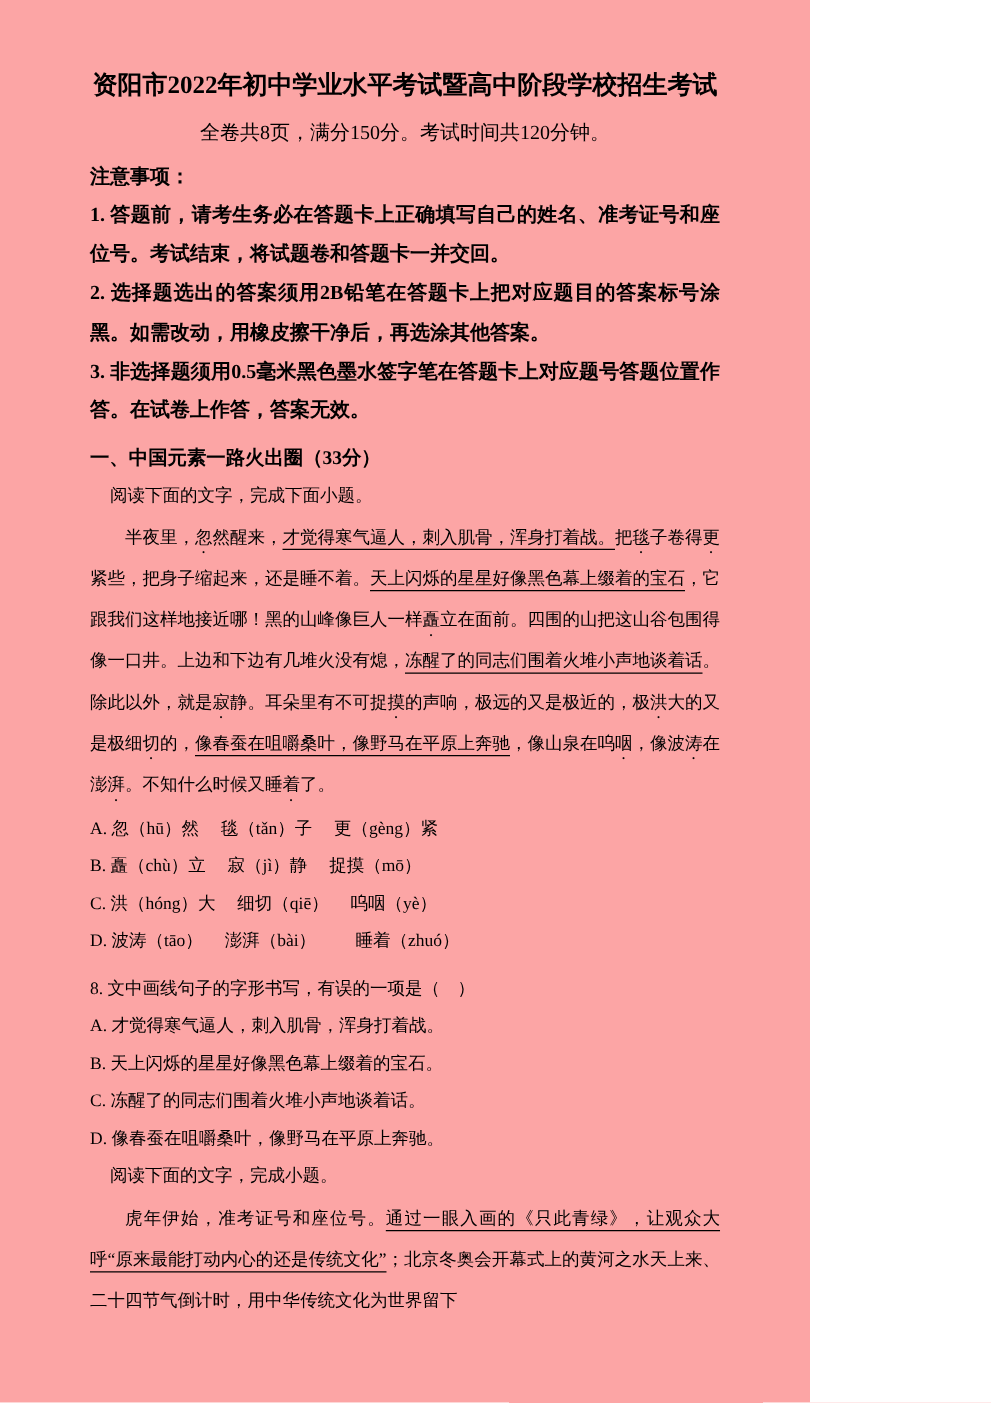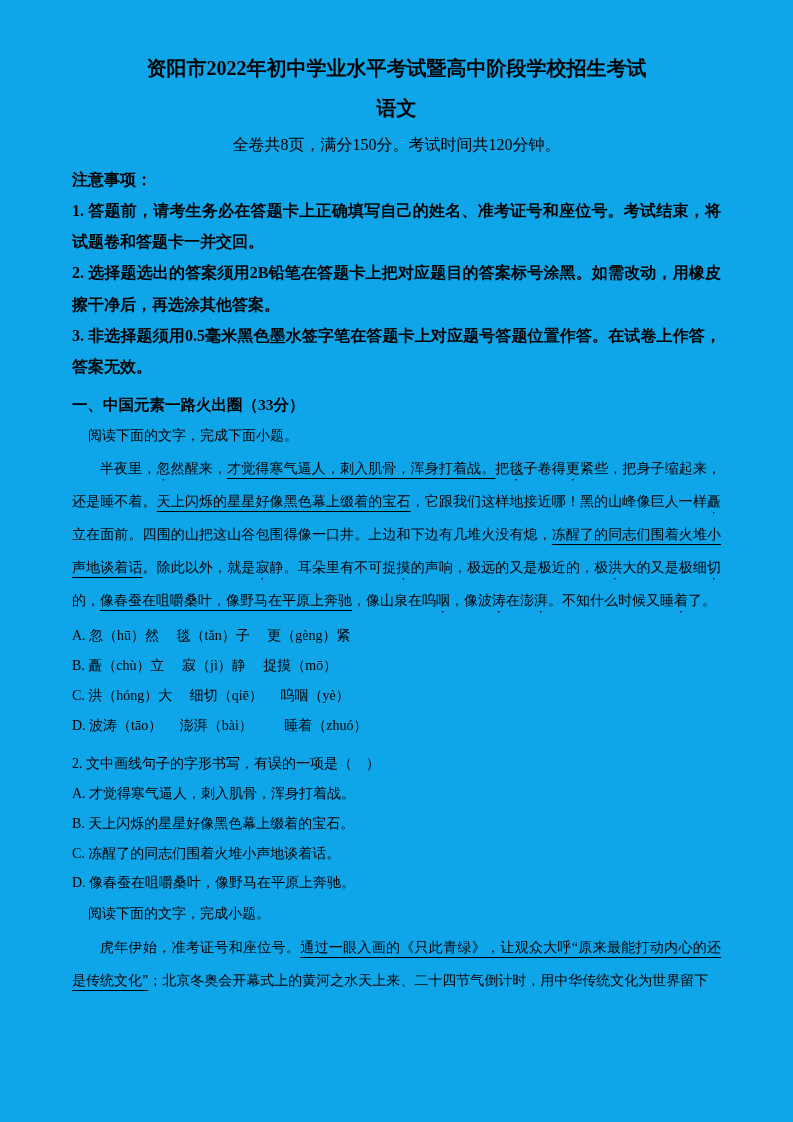--- a/index.html
+++ b/index.html
@@ -2,24 +2,24 @@
 <html><head>
 <meta charset="utf-8">
 <style>
   html, body {
     margin: 0;
     padding: 0;
     background: #ffffff;
   }
   .page {
     position: relative;
-    width: 793px;
+    width: 648px;
     height: 1122px;
     box-sizing: border-box;
-    background: #0ea5e9;
+    background: #fca5a5;
     color: #000000;
     padding: 54px 72px 0 72px;
     overflow: hidden;
     font-family: "Liberation Serif", serif;
   }
   .exam-title {
     font-size: 20px;
     font-weight: bold;
     text-align: center;
     margin: 0 0 12px 0;
@@ -94,40 +94,39 @@
     text-emphasis: filled dot;
     text-emphasis-position: under right;
   }
 </style>
 </head>
 <body>
 
 <div class="page">
 
   <h1 class="exam-title">资阳市2022年初中学业水平考试暨高中阶段学校招生考试</h1>
-  <h2 class="subject-title">语文</h2>
   <p class="meta-line">全卷共8页，满分150分。考试时间共120分钟。</p>
 
   <p class="notice-heading">注意事项：</p>
   <p class="notice">1. 答题前，请考生务必在答题卡上正确填写自己的姓名、准考证号和座位号。考试结束，将试题卷和答题卡一并交回。</p>
   <p class="notice">2. 选择题选出的答案须用2B铅笔在答题卡上把对应题目的答案标号涂黑。如需改动，用橡皮擦干净后，再选涂其他答案。</p>
   <p class="notice">3. 非选择题须用0.5毫米黑色墨水签字笔在答题卡上对应题号答题位置作答。在试卷上作答，答案无效。</p>
 
   <p class="section-heading">一、中国元素一路火出圈（33分）</p>
 
   <p class="intro">阅读下面的文字，完成下面小题。</p>
 
   <p class="passage"><span>半夜里，</span><span class="d">忽</span><span>然醒来，</span><span class="u">才觉得寒气逼人，刺入肌骨，浑身打着战。</span><span>把</span><span class="d">毯</span><span>子卷得</span><span class="d">更</span><span>紧些，把身子缩起来，还是睡不着。</span><span class="u">天上闪烁的星星好像黑色幕上缀着的宝石</span><span>，它跟我们这样地接近哪！黑的山峰像巨人一样</span><span class="d">矗</span><span>立在面前。四围的山把这山谷包围得像一口井。上边和下边有几堆火没有熄，</span><span class="u">冻醒了的同志们围着火堆小声地谈着话</span><span>。除此以外，就是</span><span class="d">寂</span><span>静。耳朵里有不可捉</span><span class="d">摸</span><span>的声响，极远的又是极近的，极</span><span class="d">洪</span><span>大的又是极细</span><span class="d">切</span><span>的，</span><span class="u">像春蚕在咀嚼桑叶，像野马在平原上奔驰</span><span>，像山泉在呜</span><span class="d">咽</span><span>，像波</span><span class="d">涛</span><span>在澎</span><span class="d">湃</span><span>。不知什么时候又睡</span><span class="d">着</span><span>了。</span></p>
 
   <p class="option">A. 忽（hū）然　 毯（tǎn）子 　更（gèng）紧</p>
   <p class="option">B. 矗（chù）立 　寂（jì）静　 捉摸（mō）</p>
   <p class="option">C. 洪（hóng）大 　细切（qiē） 　呜咽（yè）</p>
   <p class="option">D. 波涛（tāo） 　澎湃（bài） 　　睡着（zhuó）</p>
 
-  <p class="stem">2. 文中画线句子的字形书写，有误的一项是（　）</p>
+  <p class="stem">8. 文中画线句子的字形书写，有误的一项是（　）</p>
   <p class="option">A. 才觉得寒气逼人，刺入肌骨，浑身打着战。</p>
   <p class="option">B. 天上闪烁的星星好像黑色幕上缀着的宝石。</p>
   <p class="option">C. 冻醒了的同志们围着火堆小声地谈着话。</p>
   <p class="option">D. 像春蚕在咀嚼桑叶，像野马在平原上奔驰。</p>
 
   <p class="intro">阅读下面的文字，完成小题。</p>
 
   <p class="passage"><span>虎年伊始，准考证号和座位号。</span><span class="u">通过一眼入画的《只此青绿》，让观众大呼“原来最能打动内心的还是传统文化”</span><span>；北京冬奥会开幕式上的黄河之水天上来、二十四节气倒计时，用中华传统文化为世界留下</span></p>
 
 </div>

